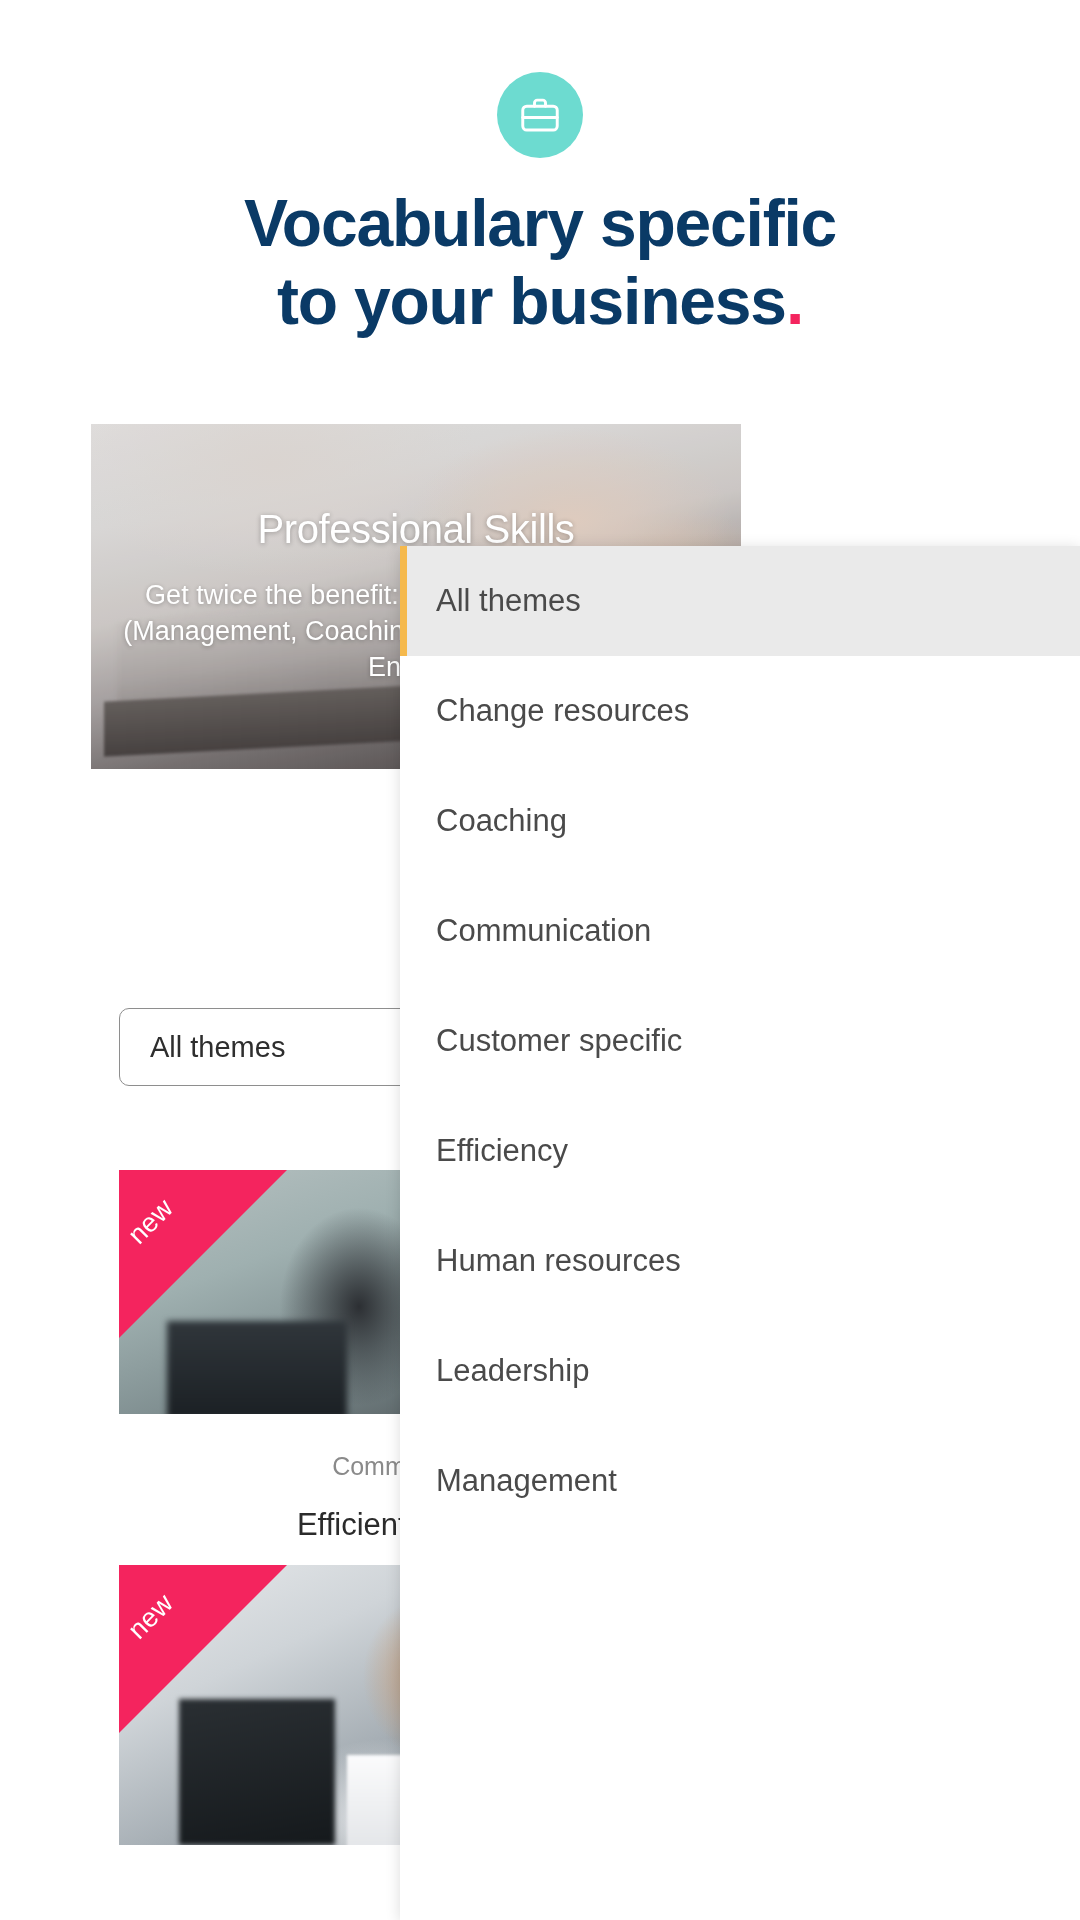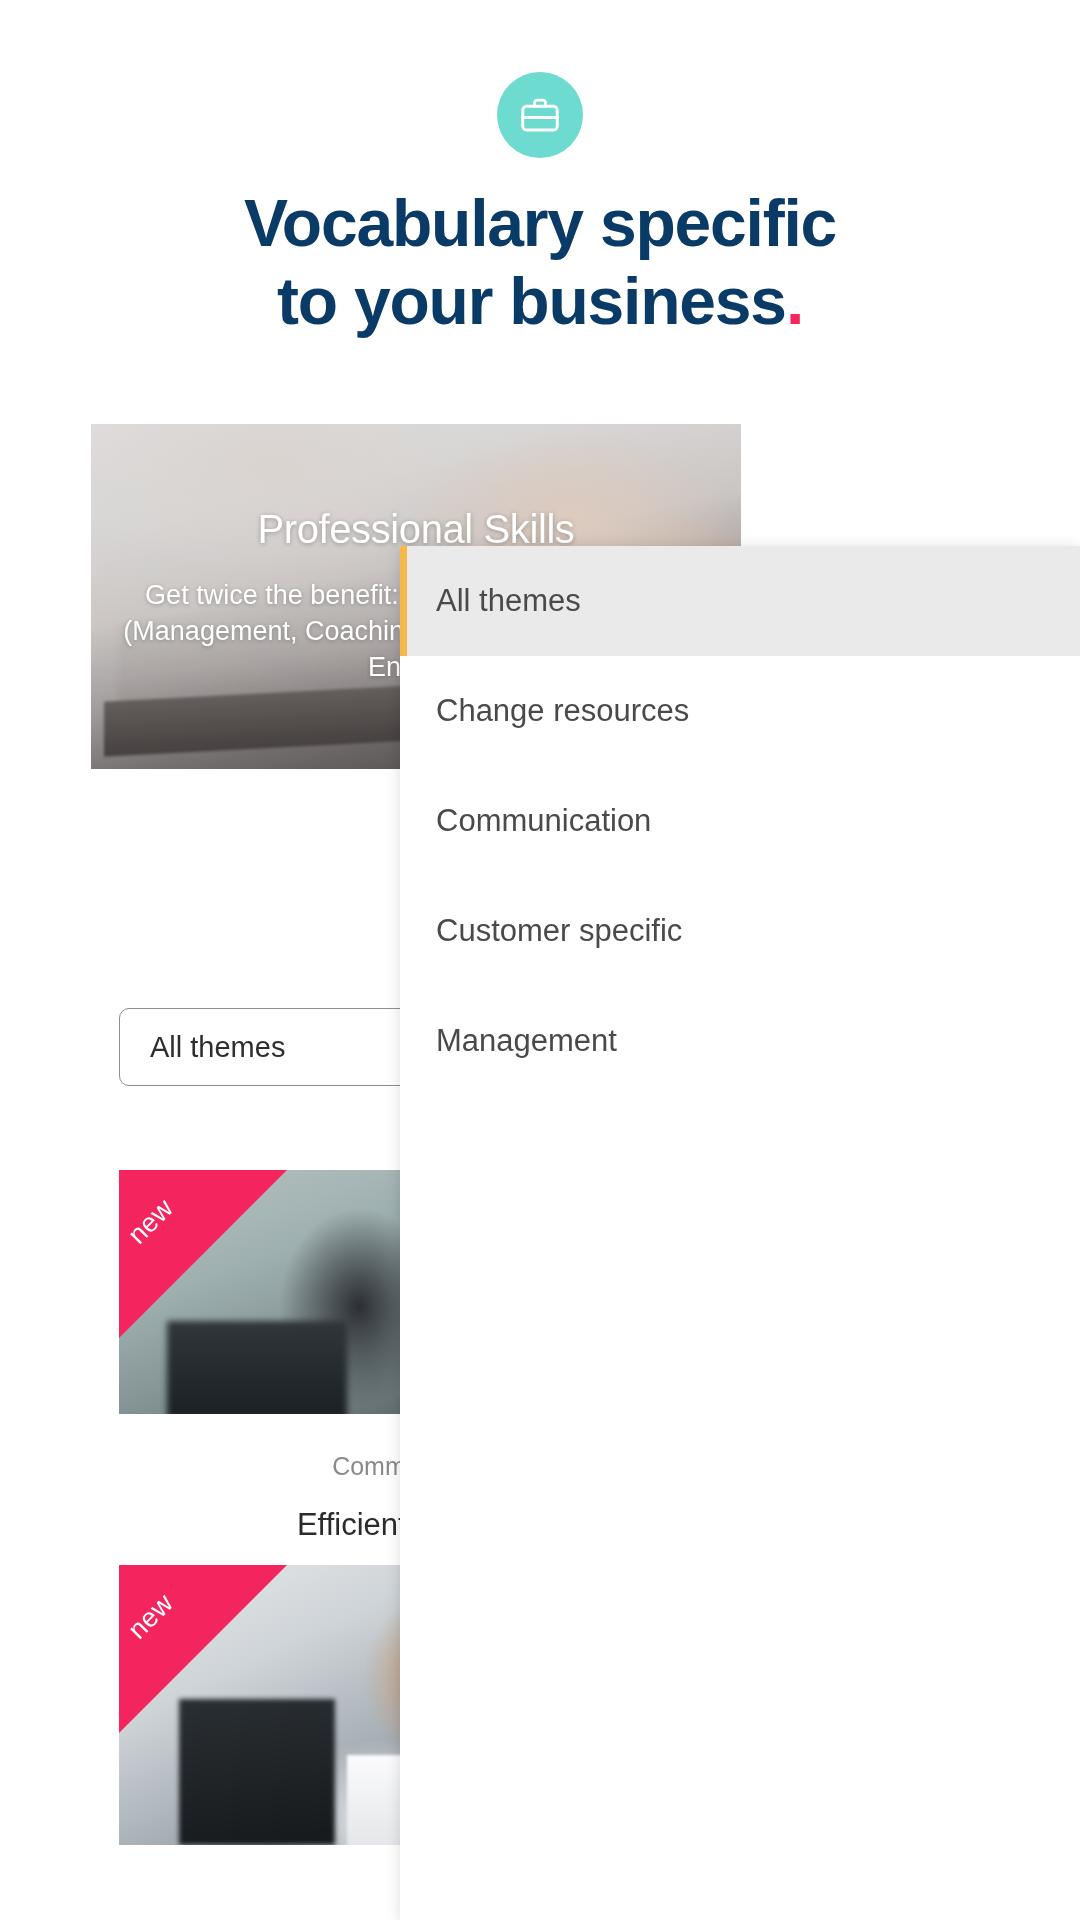--- a/index.html
+++ b/index.html
@@ -356,23 +356,35 @@
   </div>
 
   <div class="dropdown">
     <div class="dd-item selected">
       <span>All themes</span>
     </div>
     <div class="dd-item">
       <span>Change resources</span>
     </div>
     <div class="dd-item">
+      <span>Coaching</span>
+    </div>
+    <div class="dd-item">
       <span>Communication</span>
     </div>
     <div class="dd-item">
       <span>Customer specific</span>
     </div>
     <div class="dd-item">
+      <span>Efficiency</span>
+    </div>
+    <div class="dd-item">
+      <span>Human resources</span>
+    </div>
+    <div class="dd-item">
+      <span>Leadership</span>
+    </div>
+    <div class="dd-item">
       <span>Management</span>
     </div>
   </div>
 
 </div>
 
 </body></html>

